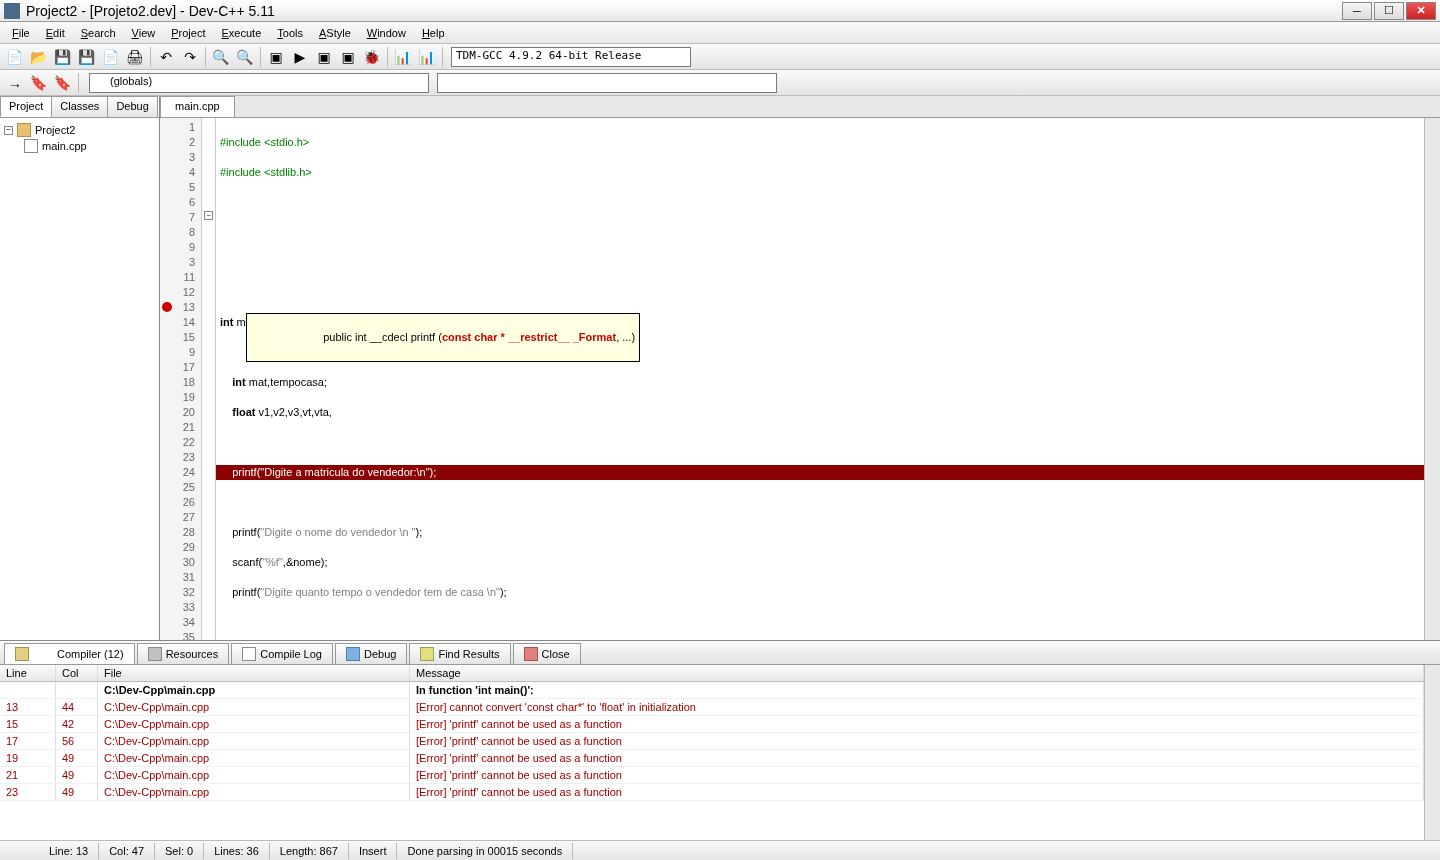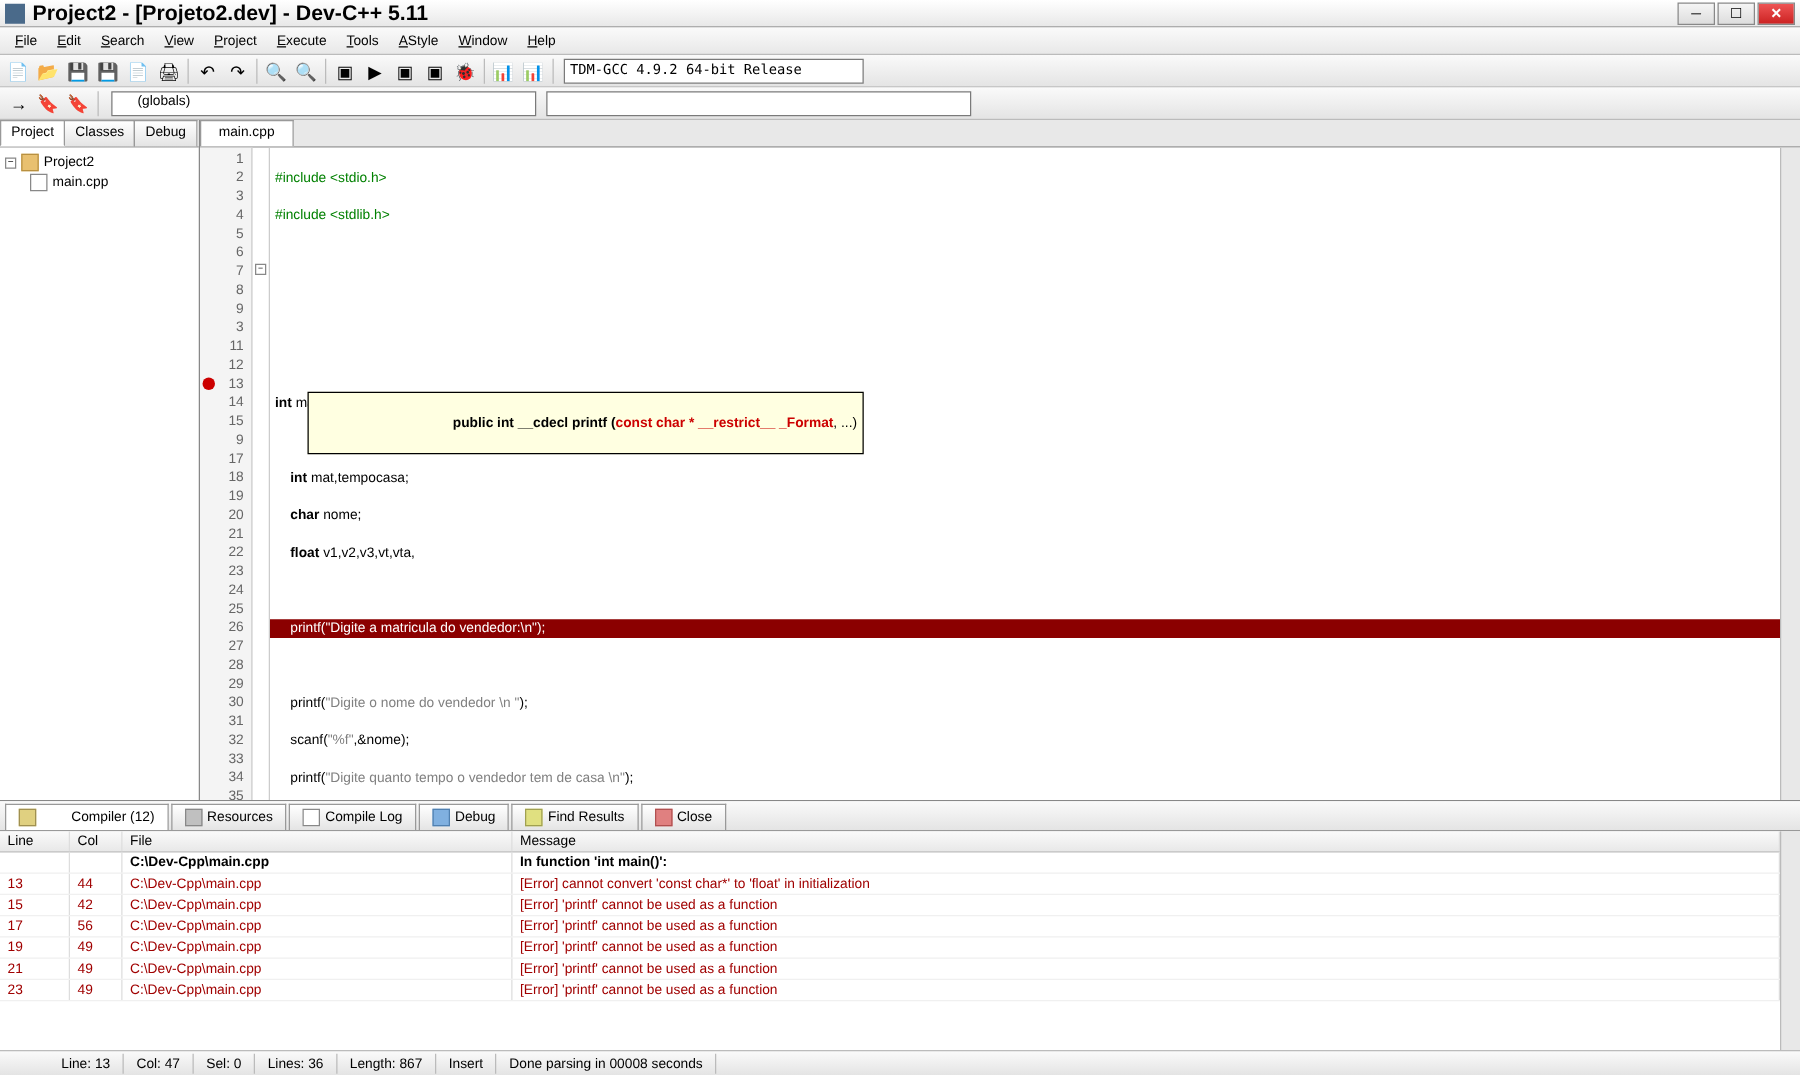--- a/index.html
+++ b/index.html
@@ -1,20 +1,20 @@
 <!DOCTYPE html>
 <html><head>
 <meta charset="utf-8">
 <style>
 * { margin: 0; padding: 0; box-sizing: border-box; font-family: Tahoma, sans-serif; font-size: 11px; }
 body { background: #f0f0f0; overflow: hidden; }
 
 .title-bar { height: 22px; background: linear-gradient(#fff, #e8e8e8); border-bottom: 1px solid #999; display: flex; align-items: center; padding: 0 4px; }
 .title-bar-icon { width: 16px; height: 16px; background: #4a6a8a; margin-right: 6px; }
-.title-text { flex: 1; font-size: 17px; font-weight: bold; }
+.title-text { flex: 1; font-size: 14px; }
 .win-btns { display: flex; gap: 2px; }
 .win-btn { width: 30px; height: 18px; border: 1px solid #888; display: flex; align-items: center; justify-content: center; cursor: default; }
 .win-btn.min { background: linear-gradient(#f5f5f5,#ddd); }
 .win-btn.max { background: linear-gradient(#f5f5f5,#ddd); }
 .win-btn.close { background: linear-gradient(#e55,#c22); color: #fff; font-weight: bold; }
 
 .menu-bar { height: 22px; background: linear-gradient(#fafafa,#e8e8e8); border-bottom: 1px solid #bbb; display: flex; align-items: center; padding: 0 4px; }
 .menu-item { padding: 2px 8px; cursor: default; text-decoration: underline; text-decoration-color: transparent; }
 .menu-item::first-letter { text-decoration: underline; }
 
@@ -51,21 +51,21 @@
 .gutter-line.err::before { content: ''; position: absolute; left: 2px; top: 2px; width: 10px; height: 10px; background: #c00; border-radius: 50%; }
 .fold-gutter { width: 14px; border-right: 1px solid #ccc; }
 .fold-mark { width: 9px; height: 9px; border: 1px solid #888; margin: 3px auto; font-size: 7px; line-height: 7px; text-align: center; }
 .code-area { flex: 1; position: relative; padding-top: 2px; line-height: 15px; white-space: pre; overflow: auto; }
 .code-line { height: 15px; padding-left: 4px; }
 .code-line.hl { background: #8b0000; color: #fff; }
 .kw { color: #000; font-weight: bold; }
 .pp { color: #008000; }
 .str { color: #808080; }
 .tooltip-box { position: absolute; background: #ffffe1; border: 1px solid #000; padding: 1px 4px; font-family: Consolas, monospace; font-size: 12px; z-index: 10; }
-.tooltip-box .tkw { font-weight: bold; margin-left: 39px; }
+.tooltip-box .tkw { font-weight: normal; }
 .tooltip-box .tparam { color: #c00; font-weight: bold; }
 .scroll-v { width: 16px; background: #e8e8e8; border-left: 1px solid #bbb; }
 
 .bottom-panel { height: 200px; border-top: 1px solid #888; background: #fff; display: flex; flex-direction: column; }
 .bottom-tabs { height: 24px; display: flex; border-bottom: 1px solid #999; background: linear-gradient(#fafafa,#e4e4e4); padding: 2px 4px 0; }
 .bottom-tab { display: flex; align-items: center; gap: 4px; padding: 2px 10px; border: 1px solid #999; border-bottom: none; background: linear-gradient(#fff,#e4e4e4); margin-right: 2px; cursor: default; }
 .bottom-tab.active { background: #fff; gap: 28px; }
 .bottom-tab-icon { width: 14px; height: 14px; }
 .ico-compiler { background: #e0d080; border: 1px solid #a09050; }
 .ico-res { background: #c0c0c0; border: 1px solid #888; }
@@ -222,21 +222,20 @@
       <div class="code-area">
 <div class="code-line"><span class="pp">#include &lt;stdio.h&gt;</span></div>
 <div class="code-line"><span class="pp">#include &lt;stdlib.h&gt;</span></div>
 <div class="code-line"></div>
 <div class="code-line"></div>
 <div class="code-line"></div>
 <div class="code-line"></div>
 <div class="code-line"><span class="kw">int</span> main(<span class="kw">void</span>){</div>
 <div class="code-line"></div>
 <div class="code-line">    <span class="kw">int</span> mat,tempocasa;</div>
-<div class="code-line">    <span class="kw">char</span> nome;</div>
 <div class="code-line">    <span class="kw">float</span> v1,v2,v3,vt,vta,</div>
 <div class="code-line"></div>
 <div class="code-line hl">    printf("Digite a matricula do vendedor:\n");</div>
 <div class="code-line"></div>
 <div class="code-line">    printf(<span class="str">"Digite o nome do vendedor \n "</span>);</div>
 <div class="code-line">    scanf(<span class="str">"%f"</span>,&amp;nome);</div>
 <div class="code-line">    printf(<span class="str">"Digite quanto tempo o vendedor tem de casa \n"</span>);</div>
 
 
 
@@ -348,14 +347,14 @@
   </div>
 </div>
 
 <div class="status-bar">
   <div class="status-cell">Line:   13</div>
   <div class="status-cell">Col:   47</div>
   <div class="status-cell">Sel:   0</div>
   <div class="status-cell">Lines:   36</div>
   <div class="status-cell">Length:   867</div>
   <div class="status-cell">Insert</div>
-  <div class="status-cell">Done parsing in 00008 seconds</div>
+  <div class="status-cell">Done parsing in 00015 seconds</div>
 </div>
 
 </body></html>

